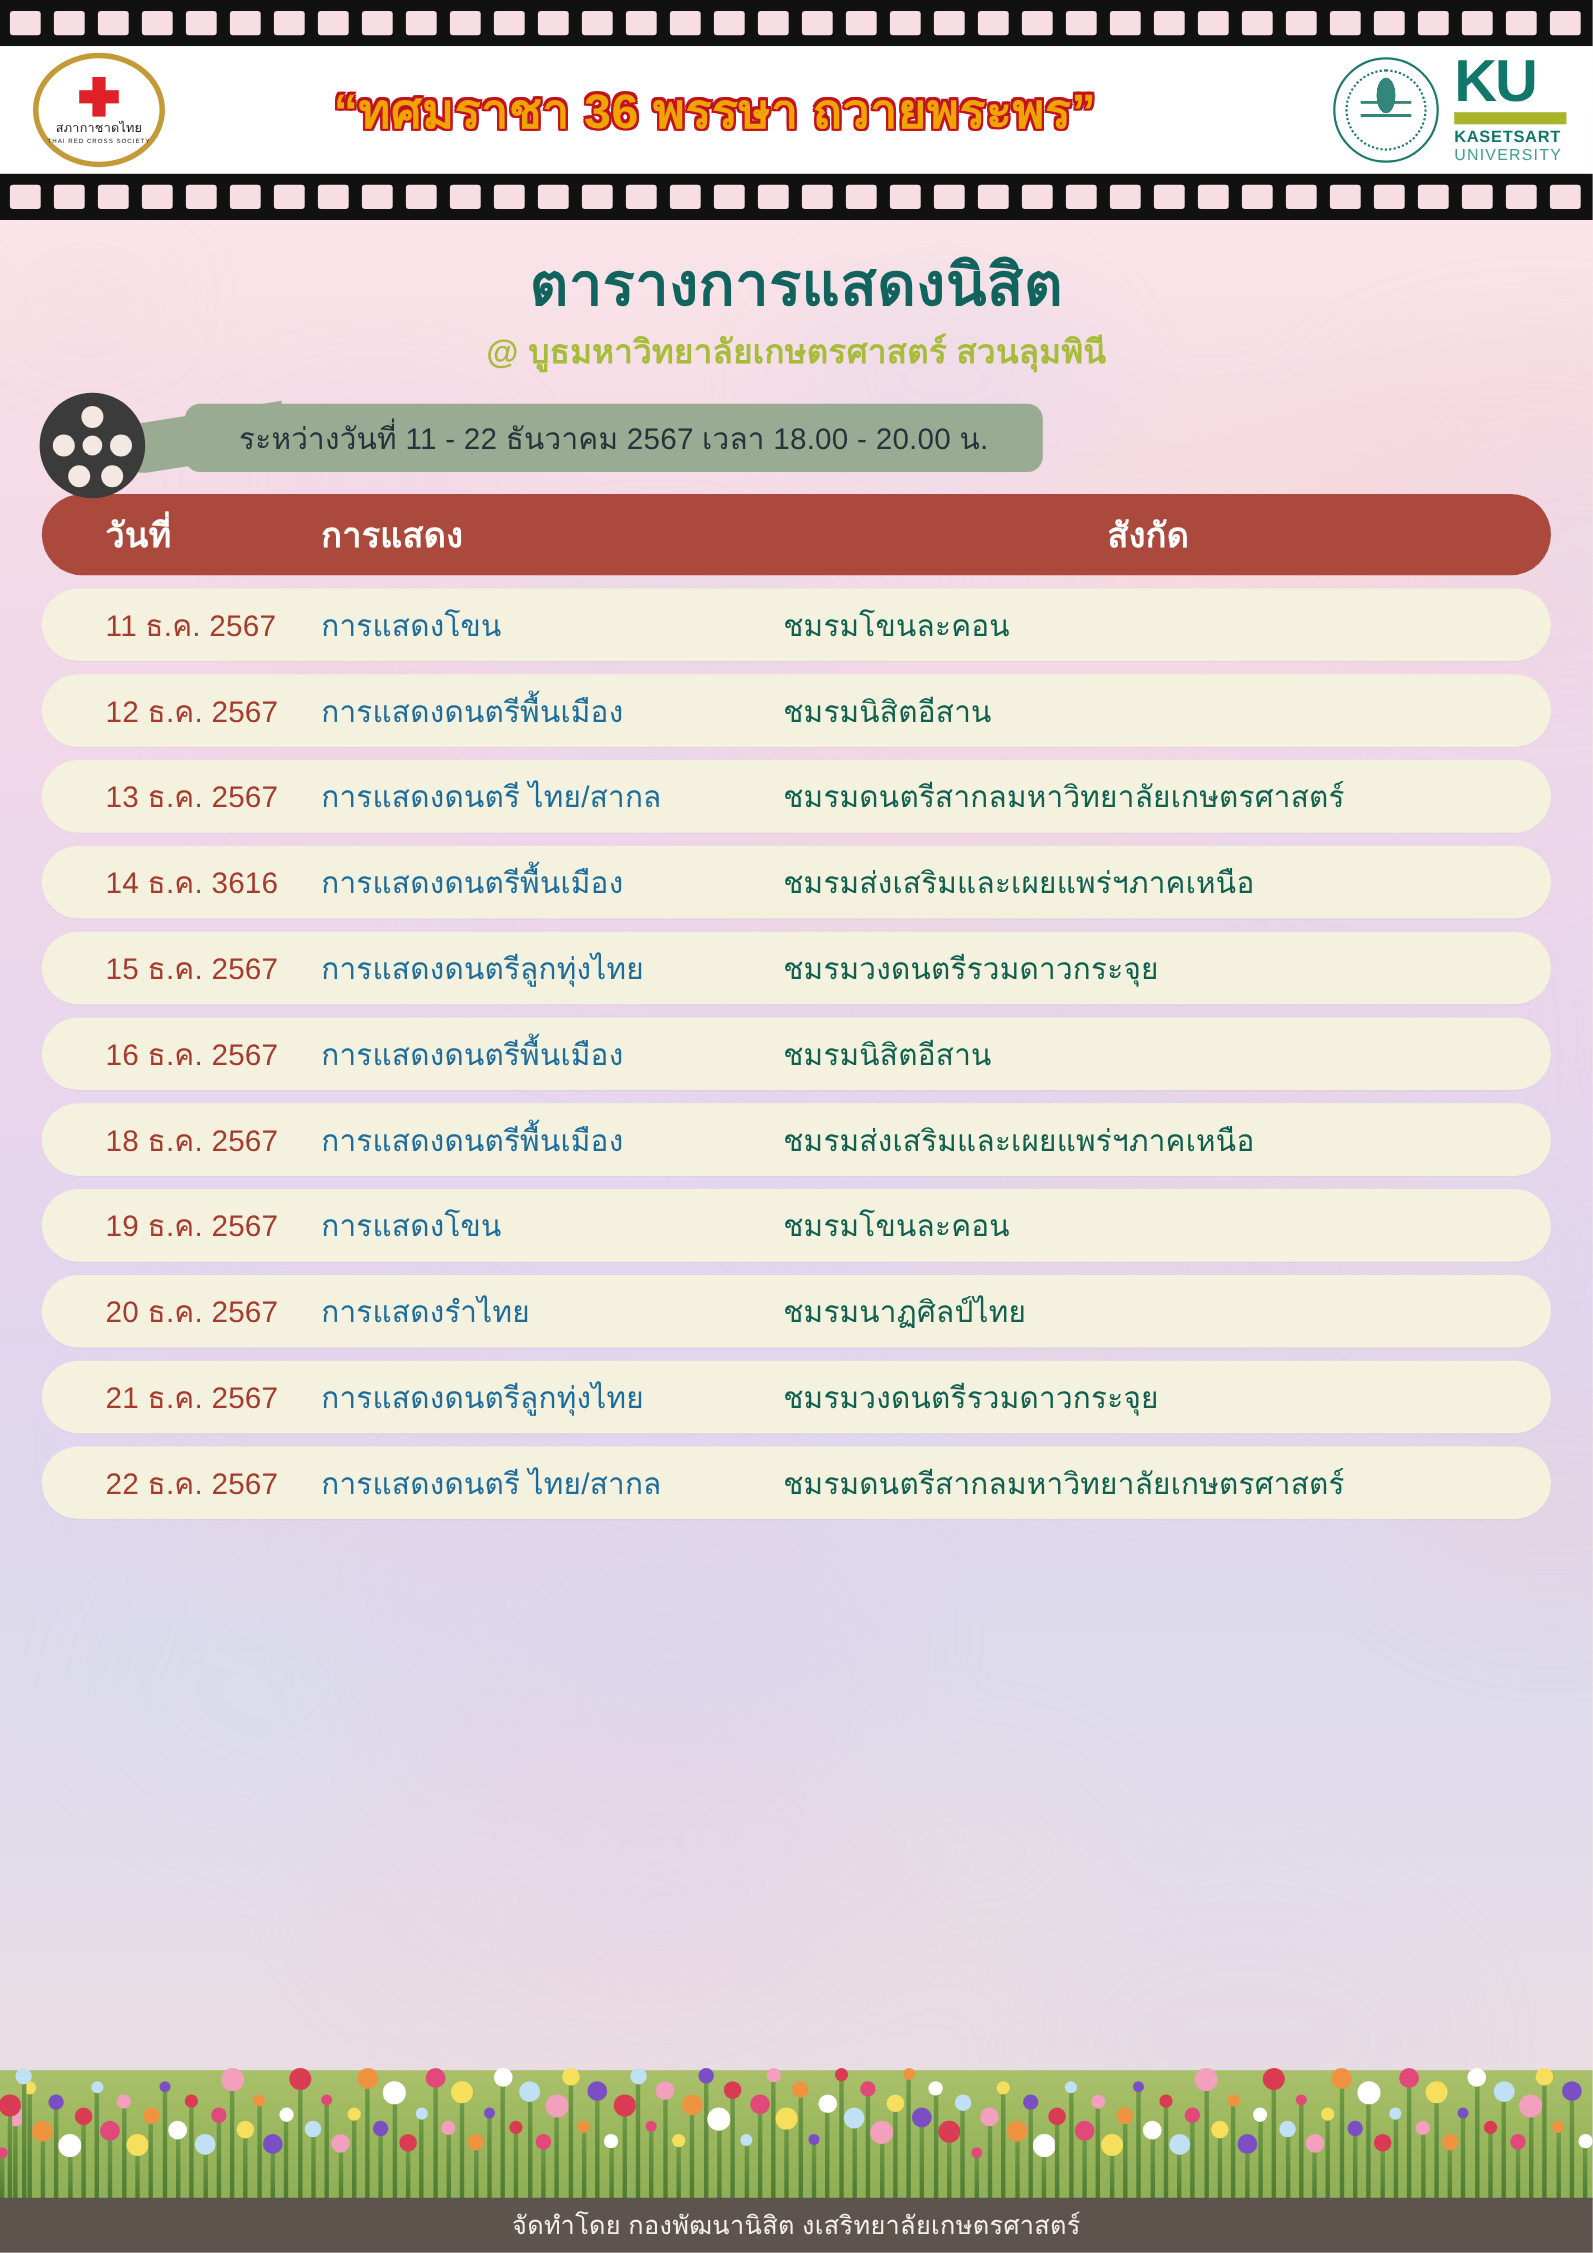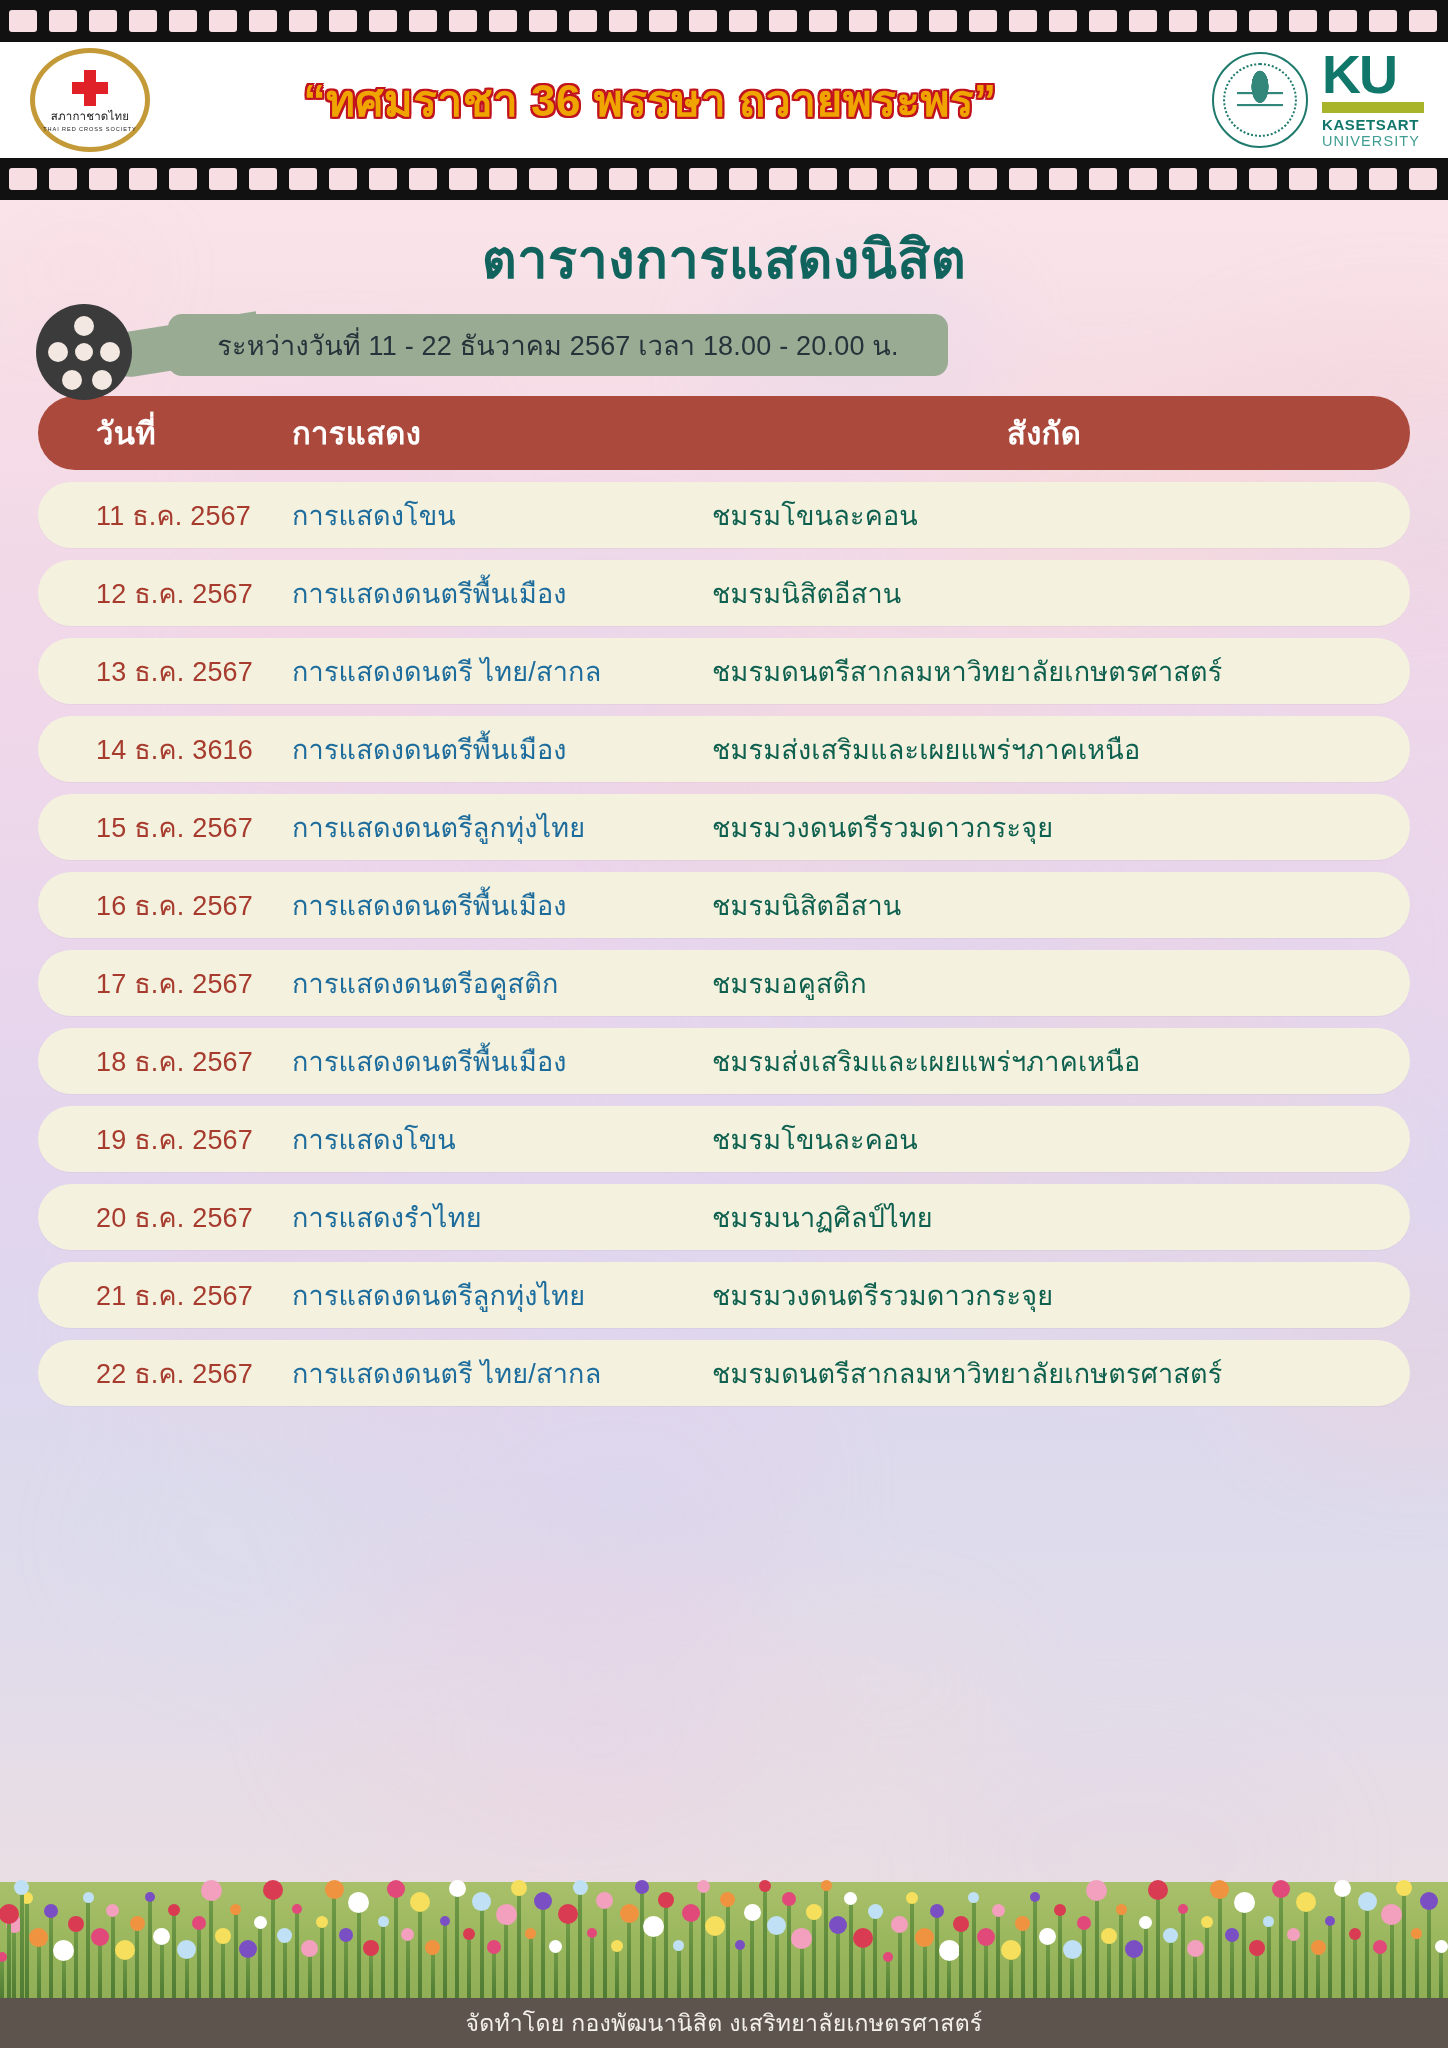--- a/index.html
+++ b/index.html
@@ -447,20 +447,21 @@
         <div class="ku-n2">UNIVERSITY</div>
       </div>
     </div>
 
   </div>
 </div>
 
 <div class="content">
 
   <div class="page-title">ตารางการแสดงนิสิต</div>
+  <div class="page-subtitle">@ บูธมหาวิทยาลัยเกษตรศาสตร์ สวนลุมพินี</div>
 
   <div class="date-row">
     <div class="reel">
       <span class="hole h1"></span>
         <span class="hole h2"></span>
       <span class="hole h3"></span>
         <span class="hole h4"></span>
       <span class="hole h5"></span>
     </div>
     <div class="date-tail"></div>
@@ -500,25 +501,20 @@
           <div class="c-date">15 ธ.ค. 2567</div>
           <div class="c-show">การแสดงดนตรีลูกทุ่งไทย</div>
           <div class="c-org">ชมรมวงดนตรีรวมดาวกระจุย</div>
         </div>
         <div class="trow">
           <div class="c-date">16 ธ.ค. 2567</div>
           <div class="c-show">การแสดงดนตรีพื้นเมือง</div>
           <div class="c-org">ชมรมนิสิตอีสาน</div>
         </div>
         <div class="trow">
-          <div class="c-date">17 ธ.ค. 2567</div>
-          <div class="c-show">การแสดงดนตรีอคูสติก</div>
-          <div class="c-org">ชมรมอคูสติก</div>
-        </div>
-        <div class="trow">
           <div class="c-date">18 ธ.ค. 2567</div>
           <div class="c-show">การแสดงดนตรีพื้นเมือง</div>
           <div class="c-org">ชมรมส่งเสริมและเผยแพร่ฯภาคเหนือ</div>
         </div>
         <div class="trow">
           <div class="c-date">19 ธ.ค. 2567</div>
           <div class="c-show">การแสดงโขน</div>
           <div class="c-org">ชมรมโขนละคอน</div>
         </div>
         <div class="trow">

